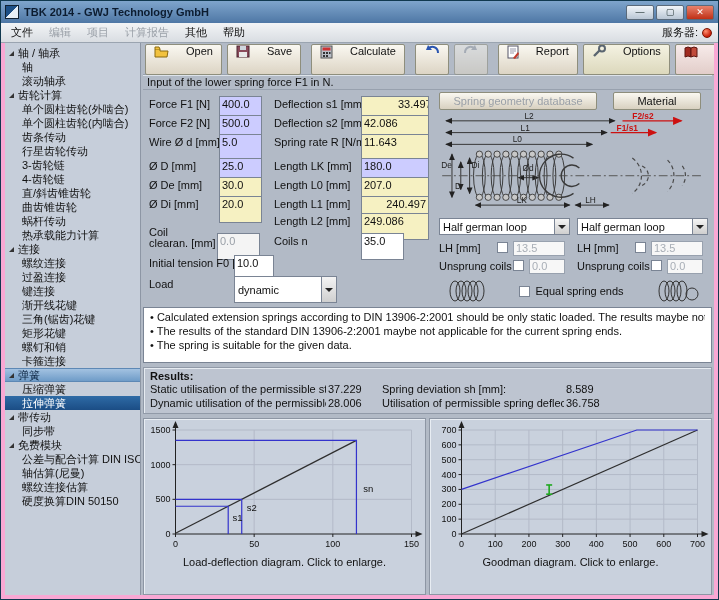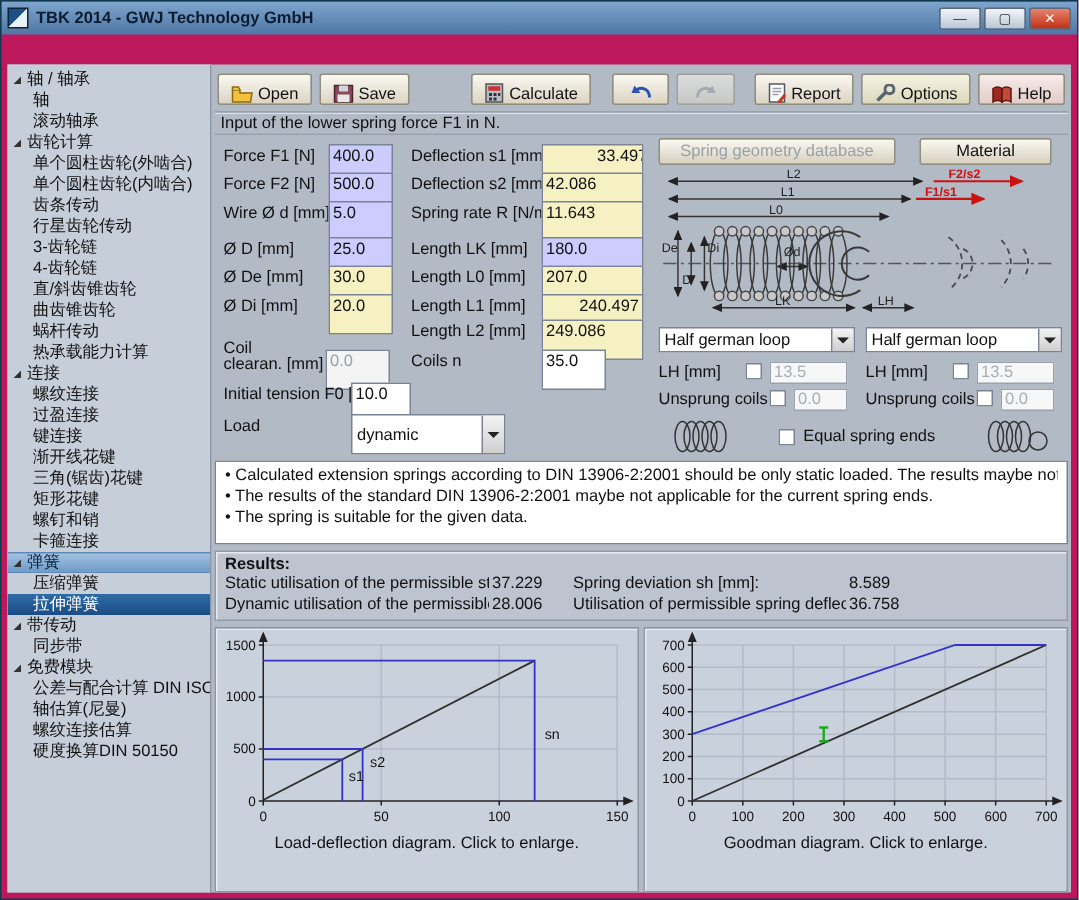--- a/index.html
+++ b/index.html
@@ -1,17 +1,17 @@
 <!DOCTYPE html>
 <html><head>
 <meta charset="utf-8">
 <style>
   html,body{margin:0;padding:0;background:#fff;}
   *{box-sizing:border-box;}
-  .win{width:719px;height:600px;border:1px solid #11394f;background:#be185d;
+  .win{width:719px;height:600px;border:1px solid #11394f;background:#f9a8d4;
        font-family:"Liberation Sans","DejaVu Sans",sans-serif;font-size:11px;color:#111;
        position:relative;overflow:hidden;}
   
   .titlebar{height:22px;background:linear-gradient(#7fa5cc,#4e77a5);display:flex;align-items:center;padding:0 4px;}
   .app-ico{width:14px;height:14px;background:linear-gradient(135deg,#1c4f86 49%,#e8f0f8 50%);border:1px solid #123;margin-right:5px;flex:none;}
   .title-text{font-weight:bold;color:#0c1c30;flex:1;white-space:nowrap;}
   .winbtns{display:flex;gap:2px;}
   .wbtn{width:28px;height:15px;border:1px solid #5a6a7a;border-radius:2px;display:flex;align-items:center;justify-content:center;
         font-size:9px;line-height:1;background:linear-gradient(#f2f6fa,#b9c6d4);color:#233;}
   .wbtn.close{background:linear-gradient(#e8826c,#c03016);color:#fff;font-weight:bold;}
@@ -27,22 +27,22 @@
   
   .sidebar{width:136px;flex:none;background:#c6ceda;border-right:1px solid #8d96a4;overflow:hidden;padding-top:3px;}
   .sb-header{height:14px;line-height:14px;padding-left:4px;display:flex;align-items:center;gap:4px;white-space:nowrap;}
   .sb-header.active{background:linear-gradient(#a3c2e1,#6f9cc8);border-top:1px solid #5d88b5;border-bottom:1px solid #5d88b5;color:#0a2340;}
   .tri{width:0;height:0;border-bottom:5px solid #333;border-left:5px solid transparent;flex:none;}
   .sb-item{height:14px;line-height:14px;padding-left:17px;white-space:nowrap;}
   .sb-item.selected{background:linear-gradient(#2e6ba6,#1b4d85);color:#fff;}
   
   .main{flex:1;display:flex;flex-direction:column;padding:2px 2px 0 2px;overflow:hidden;}
   .toolbar{height:30px;display:flex;align-items:center;gap:5px;padding:2px 2px;border-bottom:1px solid #98a1ae;}
-  .tbtn{height:21px;border:1px solid #8e8e7c;border-radius:2px;background:linear-gradient(#faf8f1,#dcd4c4);
-        display:flex;align-items:flex-end;justify-content:center;gap:3px;padding:0 8px;}
+  .tbtn{height:31px;border:1px solid #8e8e7c;border-radius:2px;background:linear-gradient(#faf8f1,#dcd4c4);
+        display:flex;align-items:flex-start;justify-content:center;gap:17px;padding:0 8px;}
   .tbtn.opt{background:linear-gradient(#f4f2e2,#dcd8bc);}
   .tbtn.hlp{background:linear-gradient(#f7ebea,#e2cdc9);}
   .tbtn.dis{opacity:.55;}
   .tb-sp{width:34px;}
   .tb-sp2{width:4px;}
   .statusline{height:15px;line-height:14px;padding-left:4px;border-bottom:1px solid #98a1ae;box-shadow:0 1px 0 #dde3ea inset;}
   
   .formarea{position:relative;height:212px;flex:none;margin-top:2px;}
   .flabel{position:absolute;white-space:nowrap;}
   .flabel.two{line-height:11px;}
@@ -87,20 +87,33 @@
   <div class="titlebar">
     <div class="app-ico"></div>
     <div class="title-text">TBK 2014 - GWJ Technology GmbH</div>
     <div class="winbtns">
       <div class="wbtn">—</div>
       <div class="wbtn">▢</div>
       <div class="wbtn close">✕</div>
     </div>
   </div>
 
+  <div class="menubar">
+    <div class="menu-item">文件</div>
+    <div class="menu-item dis">编辑</div>
+    <div class="menu-item dis">项目</div>
+    <div class="menu-item dis">计算报告</div>
+    <div class="menu-item">其他</div>
+    <div class="menu-item">帮助</div>
+    <div class="menu-spacer"></div>
+    <div class="server">
+      <span>服务器:</span>
+      <span class="dot"></span>
+    </div>
+  </div>
 
   <div class="content">
     <div class="sidebar" id="sidebar">
         <div class="sb-header">
           <span class="tri"></span>
           <span>轴 / 轴承</span>
         </div>
         <div class="sb-item">轴</div>
         <div class="sb-item">滚动轴承</div>
         <div class="sb-header">

